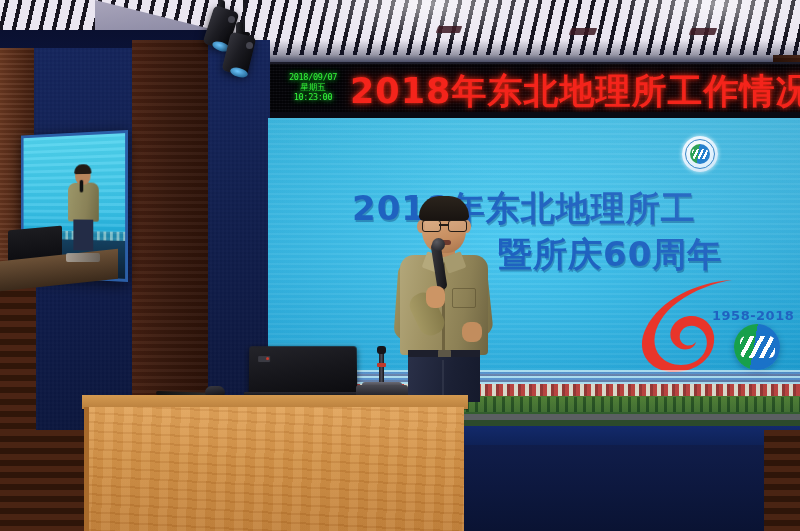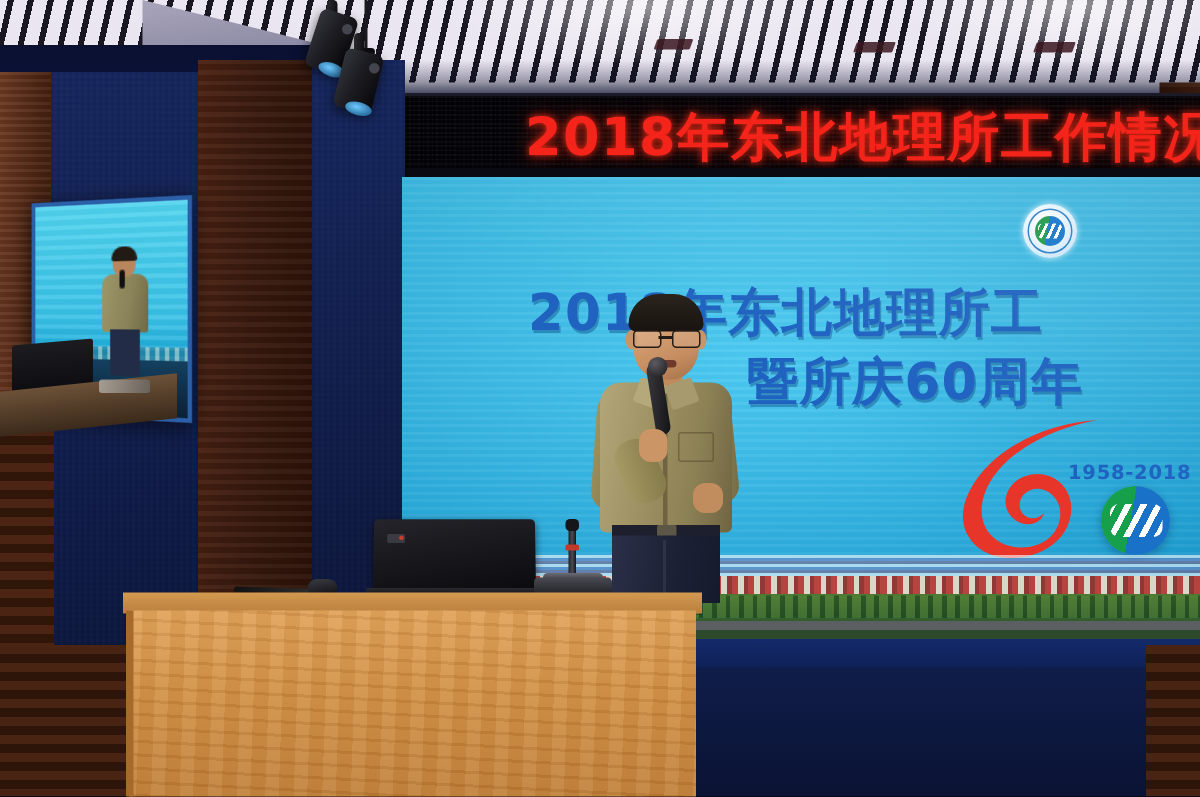--- a/index.html
+++ b/index.html
@@ -305,20 +305,25 @@
         <div class="sm-mic"></div>
       </div>
     </div>
   </div>
   <div class="sm-laptop"></div>
   <div class="sm-desk"></div>
   <div class="sm-items"></div>
 
   <div class="led">
     <div class="led-grid"></div>
+    <div class="led-clock">
+      <div class="led-date">2018/09/07</div>
+      <div class="led-week">星期五</div>
+      <div class="led-time">10:23:00</div>
+    </div>
     <div class="led-title">2018年东北地理所工作情况通报</div>
   </div>
   <div class="led-bottomband"></div>
 
   <div class="proj">
     <div class="proj-scan"></div>
     <div class="proj-vign"></div>
   </div>
 
   <div class="inst-logo">

